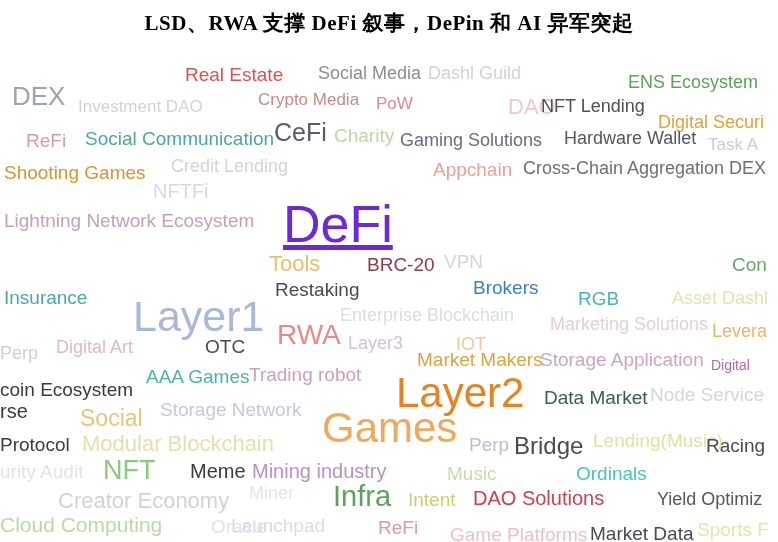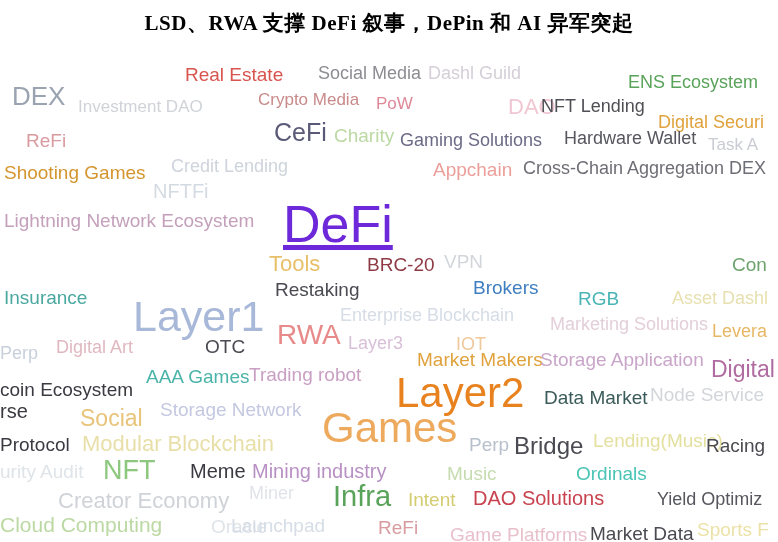--- a/index.html
+++ b/index.html
@@ -64,20 +64,21 @@
       <span class="word" style="left: 318px; top: 14px; font-size: 18px; color: rgb(140, 140, 147);">Social Media</span>
       <span class="word" style="left: 428px; top: 14px; font-size: 18px; color: rgb(213, 207, 216);">Dashl Guild</span>
       <span class="word" style="left: 628px; top: 23px; font-size: 18px; color: rgb(90, 163, 90);">ENS Ecosystem</span>
       <span class="word" style="left: 78px; top: 48px; font-size: 17px; color: rgb(207, 211, 216);">Investment DAO</span>
       <span class="word" style="left: 258px; top: 41px; font-size: 17px; color: rgb(201, 138, 138);">Crypto Media</span>
       <span class="word" style="left: 376px; top: 45px; font-size: 17px; color: rgb(222, 136, 152);">PoW</span>
       <span class="word" style="left: 508px; top: 46px; font-size: 22px; color: rgb(240, 199, 210);">DAO</span>
       <span class="word" style="left: 541px; top: 47px; font-size: 18px; color: rgb(79, 79, 86);">NFT Lending</span>
       <span class="word" style="left: 658px; top: 63px; font-size: 18px; color: rgb(224, 162, 60);">Digital Securi</span>
       <span class="word" style="left: 26px; top: 81px; font-size: 19px; color: rgb(216, 155, 160);">ReFi</span>
+      <span class="word" style="left: 85px; top: 79px; font-size: 19px; color: rgb(74, 168, 160);">Social Communication</span>
       <span class="word" style="left: 274px; top: 70px; font-size: 25px; color: rgb(90, 90, 120);">CeFi</span>
       <span class="word" style="left: 334px; top: 76px; font-size: 19px; color: rgb(188, 217, 164);">Charity</span>
       <span class="word" style="left: 400px; top: 81px; font-size: 18px; color: rgb(107, 107, 134);">Gaming Solutions</span>
       <span class="word" style="left: 564px; top: 79px; font-size: 18px; color: rgb(86, 86, 94);">Hardware Wallet</span>
       <span class="word" style="left: 708px; top: 86px; font-size: 17px; color: rgb(201, 204, 210);">Task A</span>
       <span class="word" style="left: 4px; top: 113px; font-size: 19px; color: rgb(212, 149, 47);">Shooting Games</span>
       <span class="word" style="left: 171px; top: 107px; font-size: 18px; color: rgb(206, 212, 220);">Credit Lending</span>
       <span class="word" style="left: 153px; top: 131px; font-size: 20px; color: rgb(212, 218, 226);">NFTFi</span>
       <span class="word" style="left: 433px; top: 110px; font-size: 19px; color: rgb(236, 159, 154);">Appchain</span>
       <span class="word" style="left: 523px; top: 109px; font-size: 18px; color: rgb(110, 110, 118);">Cross-Chain Aggregation DEX</span>
@@ -97,21 +98,21 @@
       <span class="word" style="left: 340px; top: 256px; font-size: 18px; color: rgb(214, 221, 230);">Enterprise Blockchain</span>
       <span class="word" style="left: 550px; top: 265px; font-size: 18px; color: rgb(227, 207, 217);">Marketing Solutions</span>
       <span class="word" style="left: 712px; top: 272px; font-size: 18px; color: rgb(232, 183, 101);">Levera</span>
       <span class="word" style="left: 0px; top: 294px; font-size: 18px; color: rgb(200, 208, 220);">Perp</span>
       <span class="word" style="left: 56px; top: 288px; font-size: 18px; color: rgb(224, 184, 192);">Digital Art</span>
       <span class="word" style="left: 205px; top: 287px; font-size: 19px; color: rgb(74, 74, 82);">OTC</span>
       <span class="word" style="left: 348px; top: 284px; font-size: 18px; color: rgb(216, 192, 216);">Layer3</span>
       <span class="word" style="left: 456px; top: 285px; font-size: 18px; color: rgb(240, 200, 156);">IOT</span>
       <span class="word" style="left: 417px; top: 300px; font-size: 19px; color: rgb(224, 162, 60);">Market Makers</span>
       <span class="word" style="left: 540px; top: 300px; font-size: 19px; color: rgb(201, 166, 201);">Storage Application</span>
-      <span class="word" style="left: 711px; top: 308px; font-size: 23px; color: rgb(176, 107, 160);">Digital</span>
+      <span class="word" style="left: 711px; top: 308px; font-size: 14px; color: rgb(176, 107, 160);">Digital</span>
       <span class="word" style="left: 0px; top: 330px; font-size: 19px; color: rgb(58, 58, 66);">coin Ecosystem</span>
       <span class="word" style="left: 146px; top: 317px; font-size: 19px; color: rgb(74, 180, 168);">AAA Games</span>
       <span class="word" style="left: 249px; top: 315px; font-size: 19px; color: rgb(201, 160, 196);">Trading robot</span>
       <span class="word" style="left: 544px; top: 338px; font-size: 19px; color: rgb(59, 90, 90);">Data Market</span>
       <span class="word" style="left: 650px; top: 335px; font-size: 19px; color: rgb(210, 214, 219);">Node Service</span>
       <span class="word" style="left: 0px; top: 351px; font-size: 20px; color: rgb(58, 58, 66);">rse</span>
       <span class="word" style="left: 80px; top: 357px; font-size: 23px; color: rgb(232, 196, 122);">Social</span>
       <span class="word" style="left: 160px; top: 350px; font-size: 19px; color: rgb(196, 200, 224);">Storage Network</span>
       <span class="word" style="left: 396px; top: 322px; font-size: 42px; color: rgb(232, 130, 30);">Layer2</span>
       <span class="word" style="left: 322px; top: 357px; font-size: 42px; color: rgb(237, 169, 92);">Games</span>

